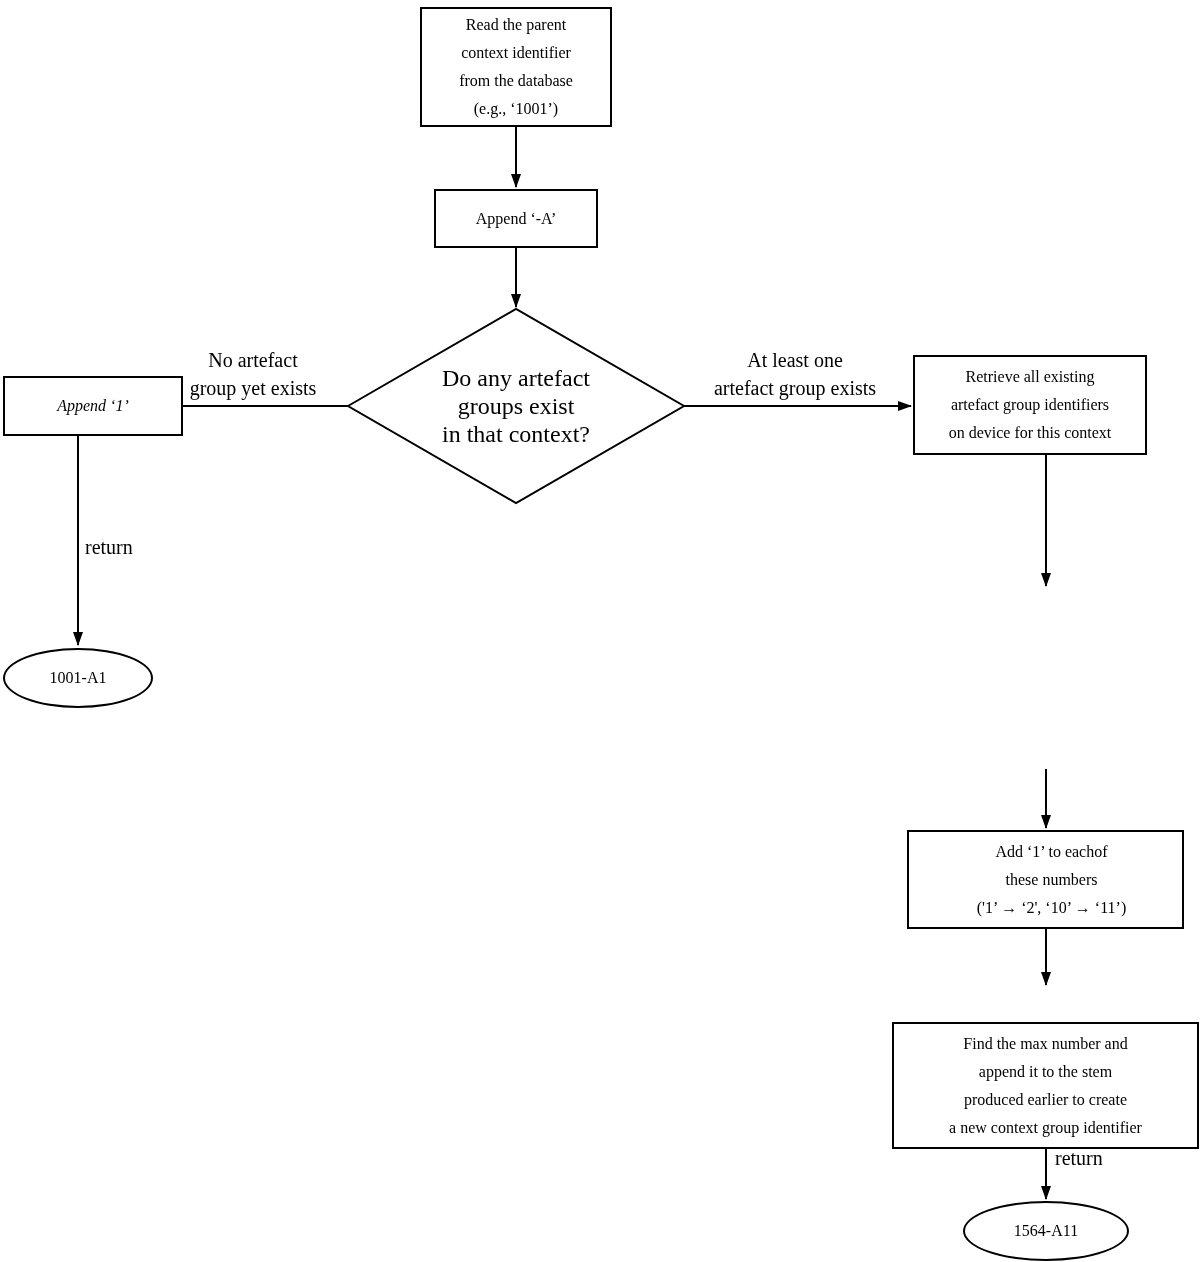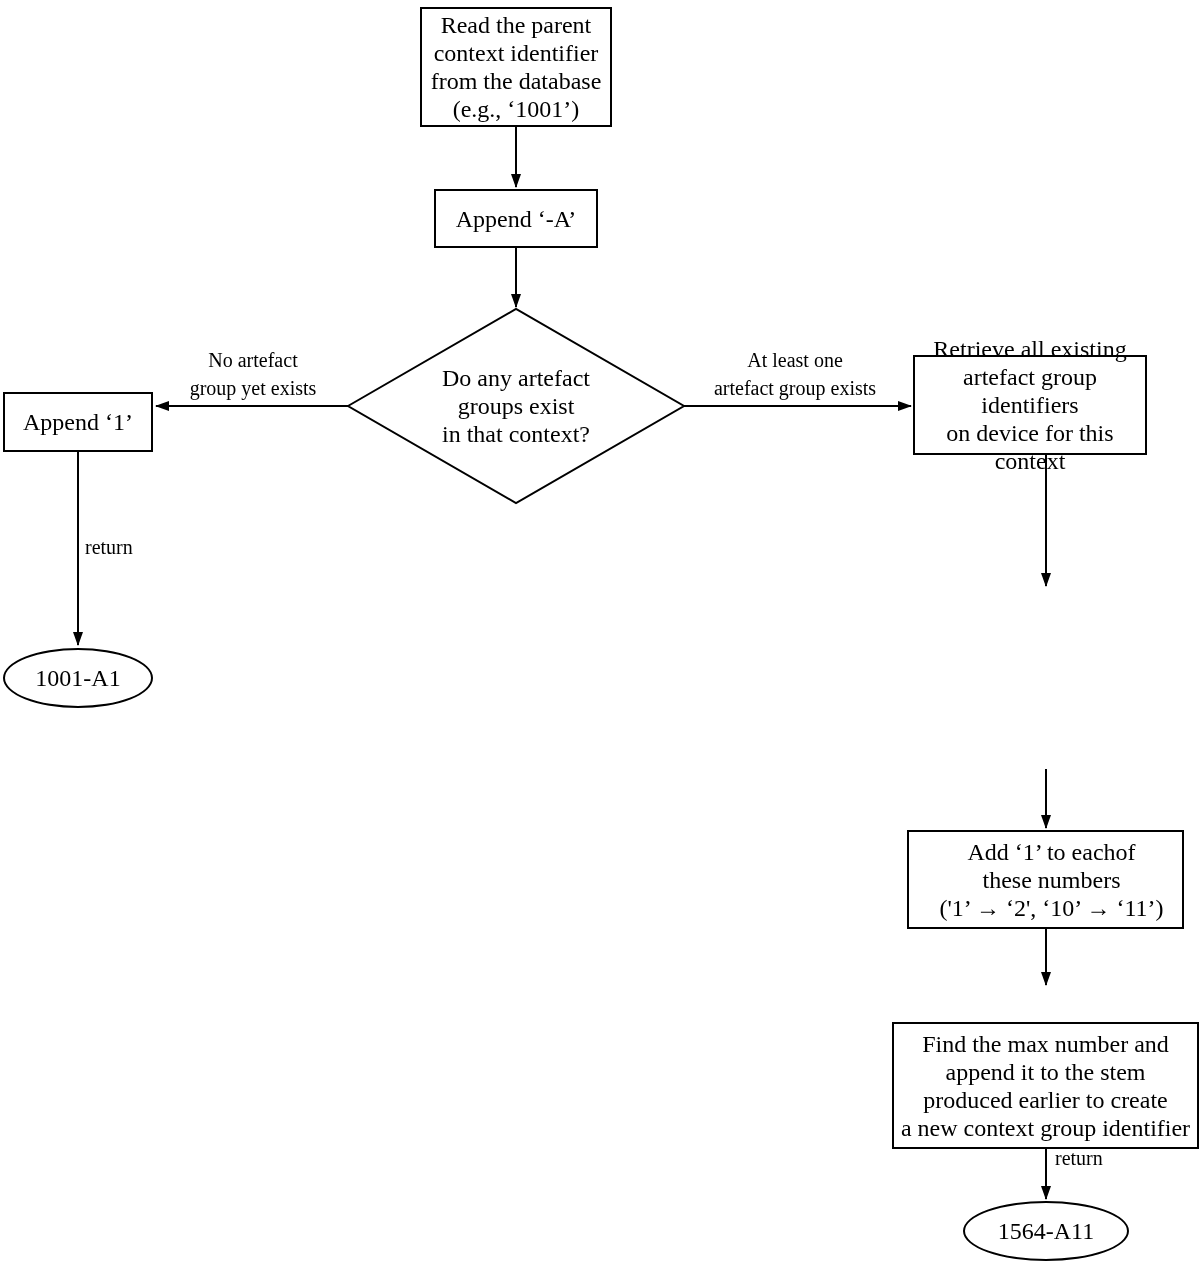--- a/index.html
+++ b/index.html
@@ -25,21 +25,21 @@
   .node {
     position: absolute;
     box-sizing: border-box;
     border: 2px solid #000000;
     background: #ffffff;
     display: flex;
     align-items: center;
     justify-content: center;
     text-align: center;
     white-space: pre-line;
-    font-size: 24px;
+    font-size: 16px;
     line-height: 28px;
     z-index: 1;
   }
   .terminal {
     border-radius: 50%;
   }
   .diamond-text {
     position: absolute;
     display: flex;
     align-items: center;
@@ -100,21 +100,21 @@
 context identifier
 from the database
 (e.g., ‘1001’)</div>
 
   <div class="node" style="left:434px; top:189px; width:164px; height:59px;">Append ‘-A’</div>
 
   <div class="diamond-text" style="left:386px; top:362px; width:260px; height:88px;">Do any artefact
 groups exist
 in that context?</div>
 
-  <div class="node" style="left:3px; top:392px; width:150px; height:60px;">Append ‘1’</div>
+  <div class="node" style="left:3px; top:376px; width:180px; height:60px;font-style:italic;">Append ‘1’</div>
 
   <div class="node terminal" style="left:3px; top:648px; width:150px; height:60px;">1001-A1</div>
 
   <div class="node" style="left:913px; top:355px; width:234px; height:100px;">Retrieve all existing
 artefact group identifiers
 on device for this context</div>
 
 
   <div class="node" style="left:907px; top:830px; width:277px; height:99px;padding-left:12px;">Add ‘1’ to eachof
 these numbers

